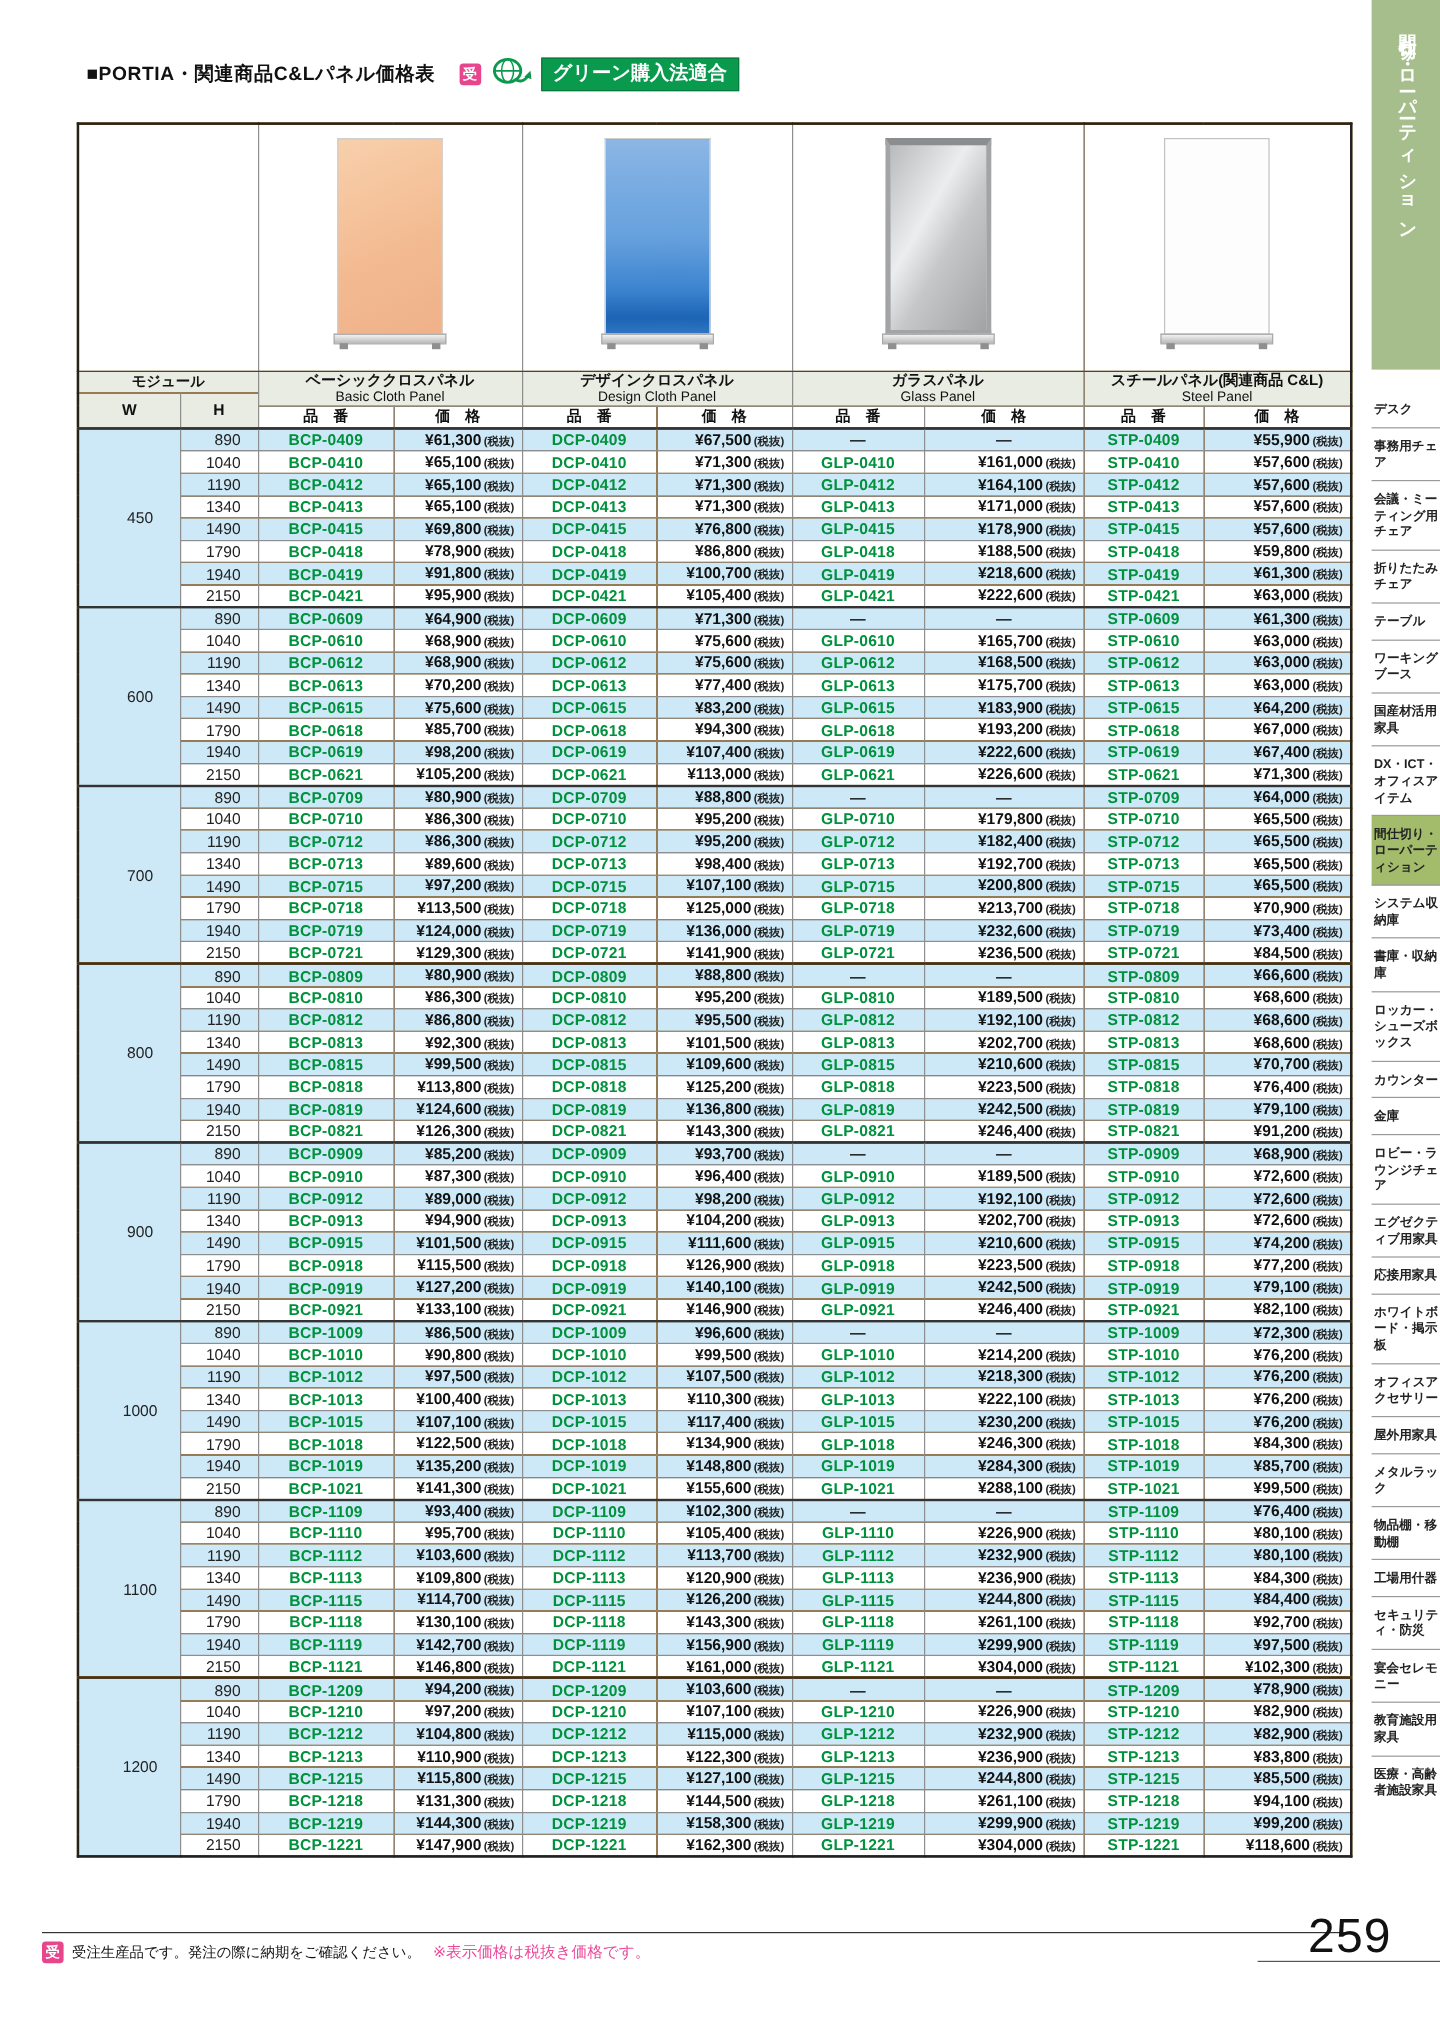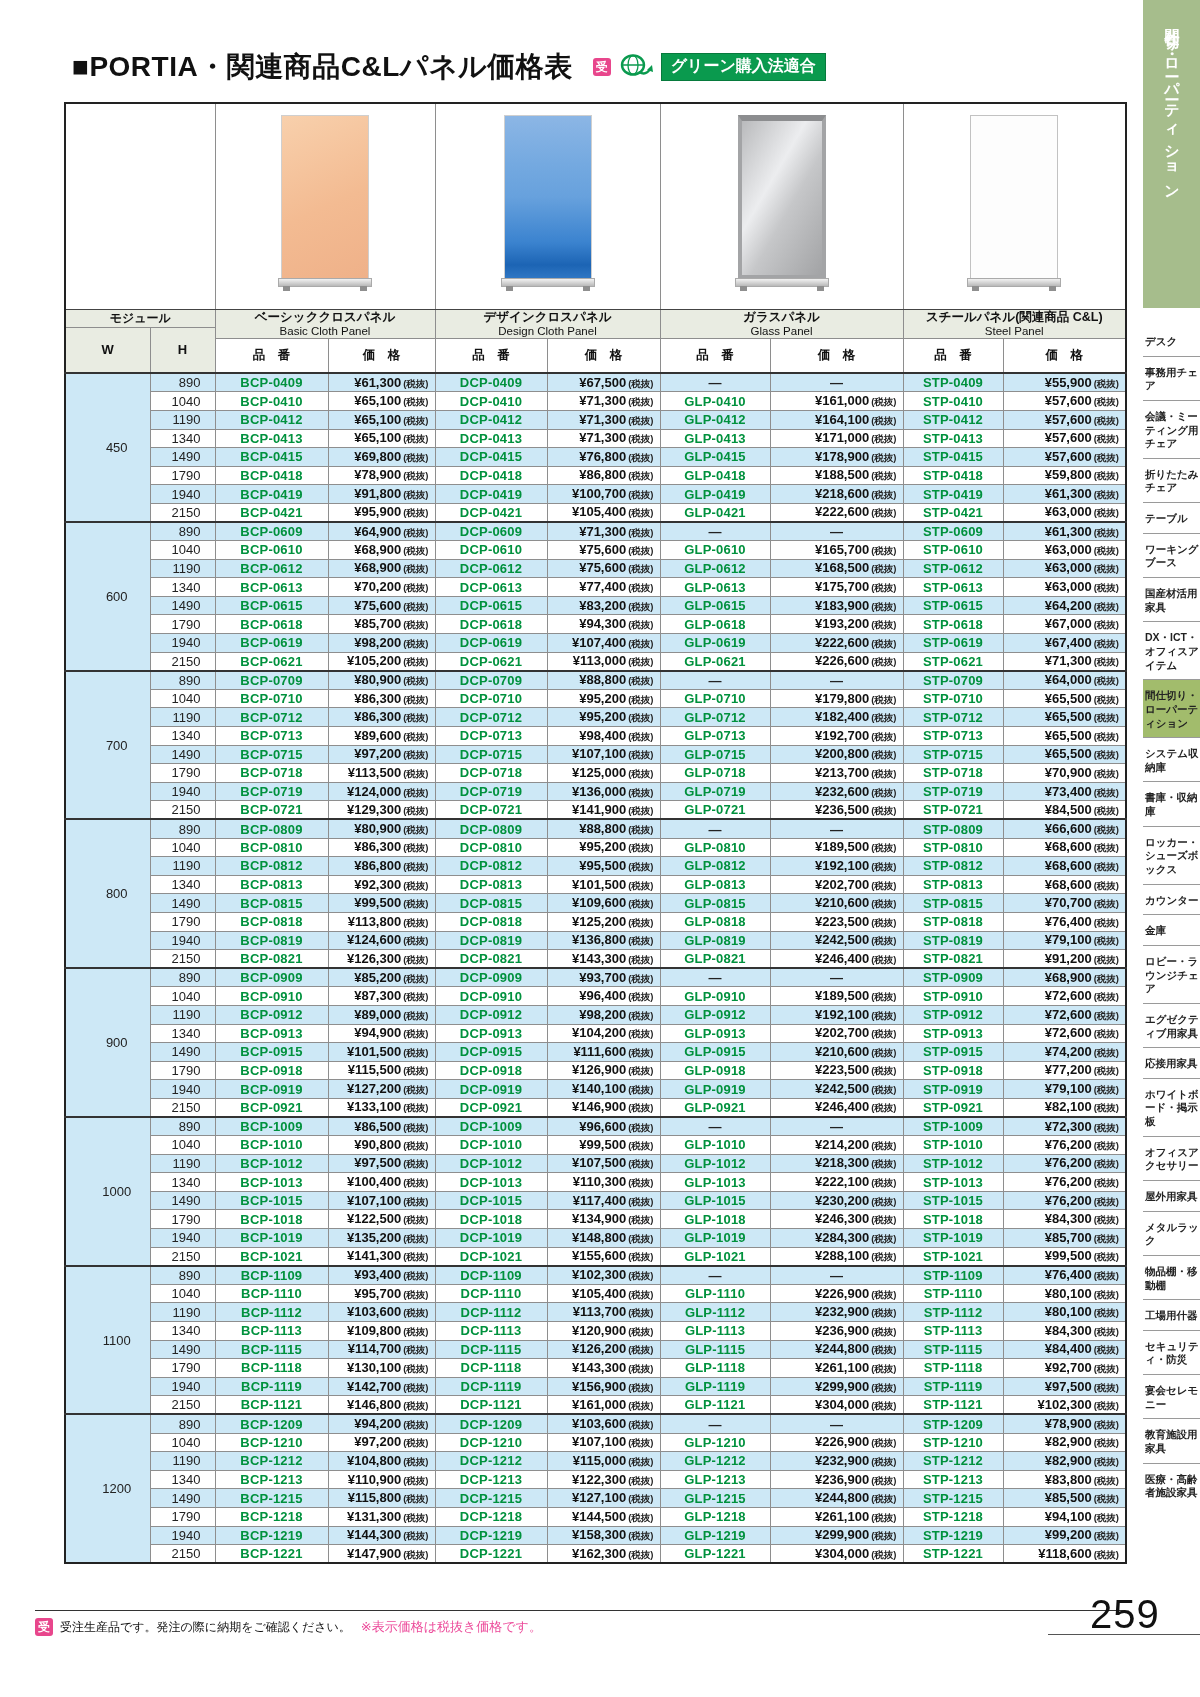--- a/index.html
+++ b/index.html
@@ -2,36 +2,36 @@
 <html><head>
 <meta charset="utf-8">
 <style>
   * { margin:0; padding:0; box-sizing:border-box; }
   html,body { width:1200px; height:1697px; background:#fff;
     font-family:"Liberation Sans","DejaVu Sans",sans-serif; color:#111; }
   #page { position:relative; width:1200px; height:1697px; overflow:hidden; background:#fff; }
 
   
   .title-row { position:absolute; left:72px; top:48px; display:flex; align-items:center; }
-  .page-title { font-size:28px; font-weight:bold; letter-spacing:.5px; white-space:nowrap; }
+  .page-title { font-size:16px; font-weight:bold; letter-spacing:.5px; white-space:nowrap; }
   .badge-ju { display:inline-flex; align-items:center; justify-content:center;
     width:18px; height:18px; background:#e8468c; color:#fff; font-size:12px; font-weight:bold;
     border-radius:3px; margin-left:20px; flex:0 0 auto; }
   .eco-icon { margin-left:8px; flex:0 0 auto; }
   .badge-green { margin-left:8px; background:#0a9a4e; border:1px solid #077a3d; color:#fff;
     font-size:16px; font-weight:bold; padding:2px 9px 3px; white-space:nowrap; }
 
   
   .catalog-table { position:absolute; left:64px; top:102px; border-collapse:collapse;
     table-layout:fixed; width:1061px; border:2px solid #222; background:#a16207; }
   .catalog-table td { border:1px solid #8e8e8e; overflow:hidden; }
   tr.img-row td { height:206px; background:#fff; vertical-align:middle; border-bottom:1px solid #444; }
   tr.hr-module td { height:17px; }
   tr.hr-wh td { height:13px; }
-  tr.hr-sub td { height:35px; border-bottom:2px solid #333; }
+  tr.hr-sub td { height:19px; border-bottom:2px solid #333; }
   .h-module,.h-name,.h-wh { background:#e9ece2; text-align:center; vertical-align:middle; }
   .h-module { font-size:12px; font-weight:600; }
   .h-wh { font-size:13px; font-weight:600; }
   .h-name .jp { display:block; font-size:12.5px; font-weight:600; line-height:1.2; }
   .h-name .en { display:block; font-size:11.5px; font-weight:400; line-height:1.15; }
   .h-sub { background:#fff; text-align:center; vertical-align:middle; font-size:12.5px; font-weight:600; }
 
   tbody td { height:18.6px; font-size:13px; vertical-align:middle; background:#fff; }
   tr.alt td { background:#cde8f6; }
   .w-cell { background:#cde8f6 !important; text-align:center; font-size:13px; color:#222;padding-left:18px; }

